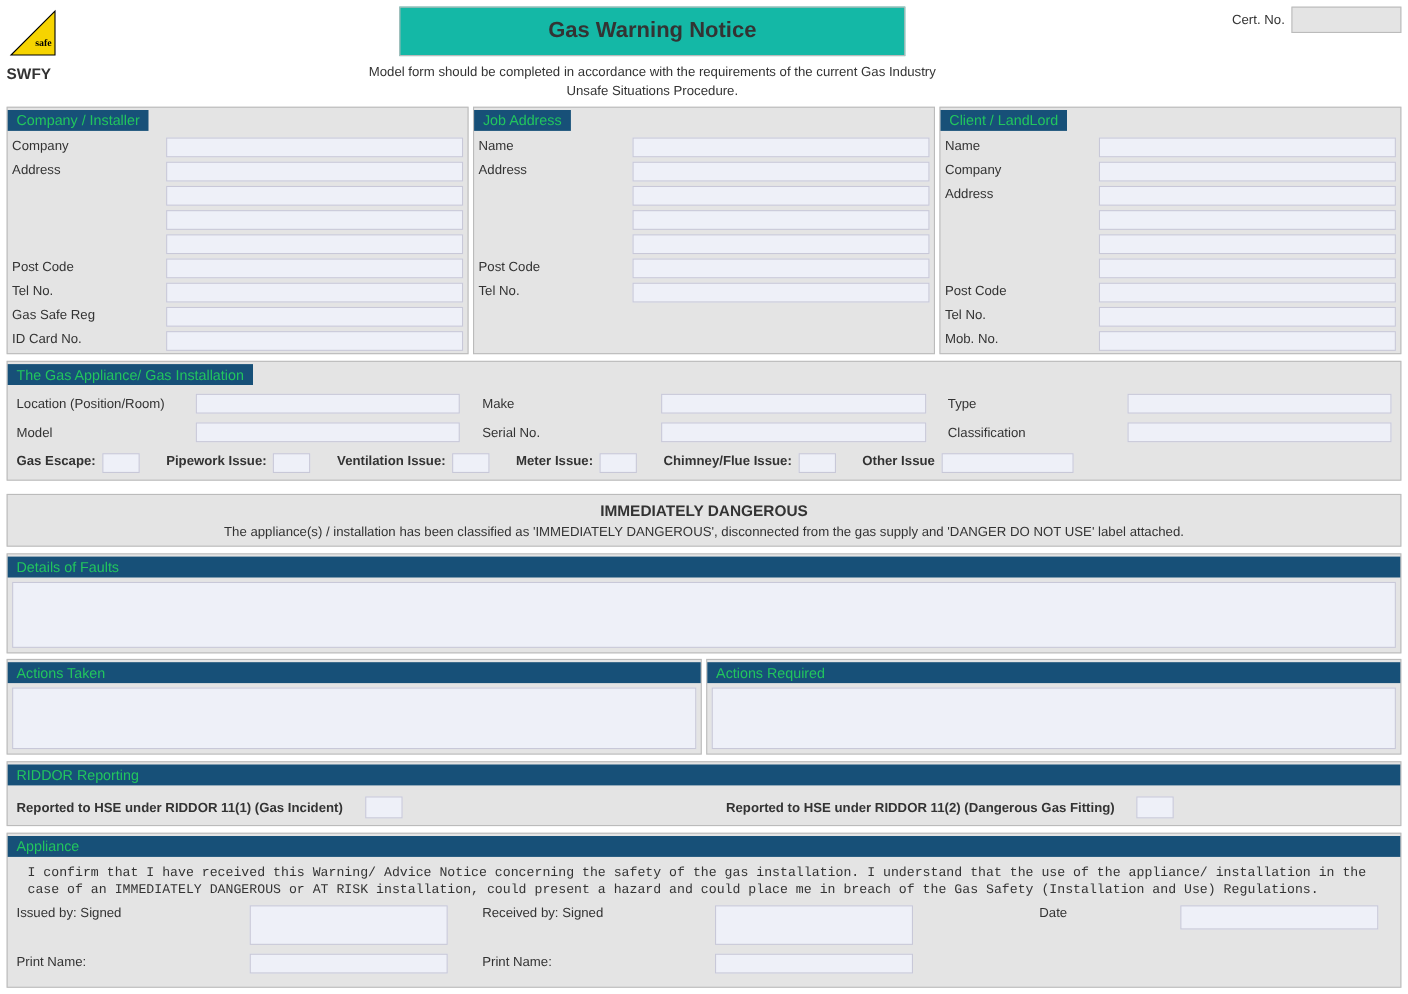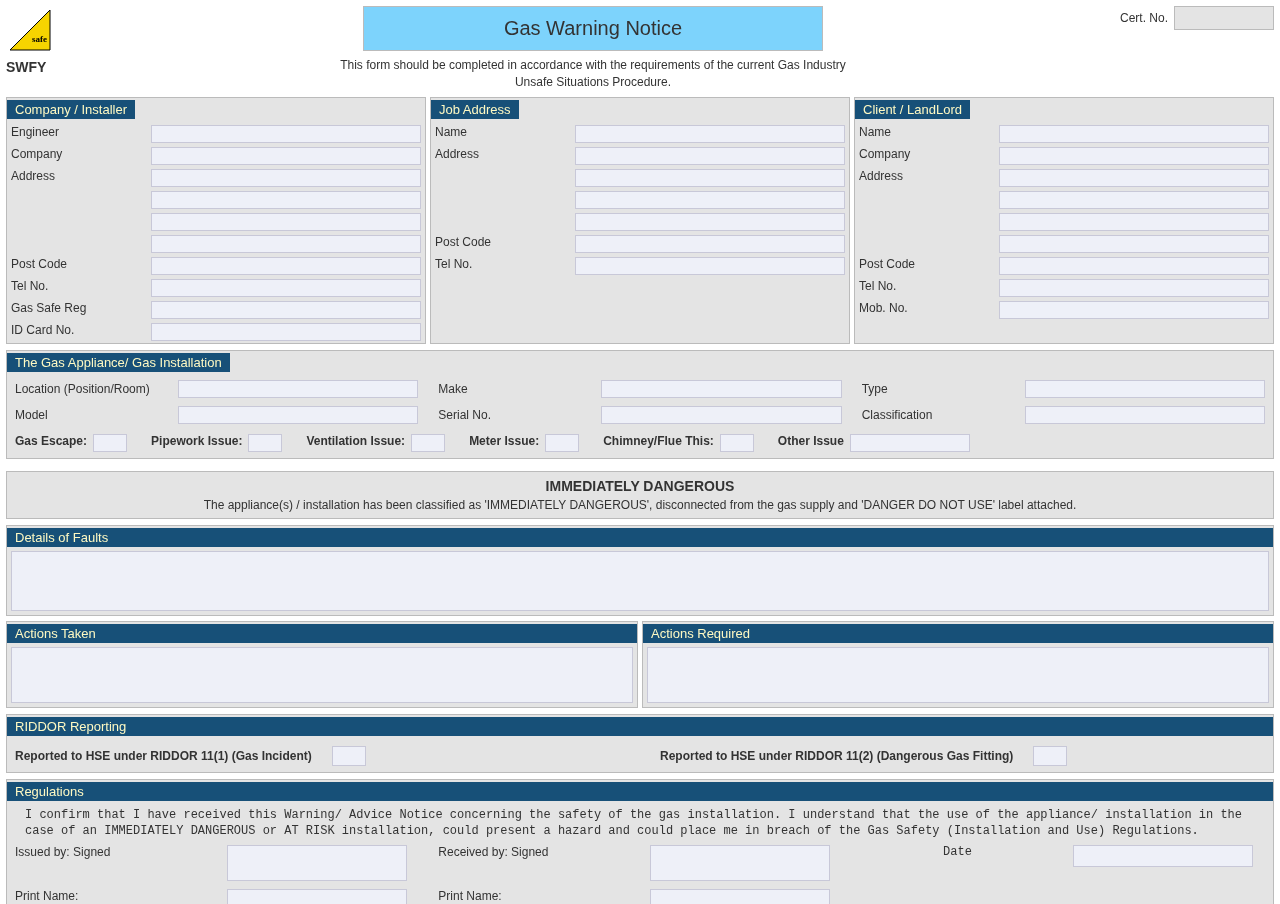--- a/index.html
+++ b/index.html
@@ -17,44 +17,44 @@
   }
   .logo-block {
     width: 60px;
     text-align: left;
   }
   .logo-svg { width: 48px; height: 48px; }
   .swfy { font-weight: bold; font-size: 14px; margin-top: 2px; }
   .title-block { flex: 1; text-align: center; }
   .title-box {
     display: inline-block;
-    background: #7dd3fc;
+    background: #14b8a6;
     border: 1px solid #bbb;
     padding: 10px 18px;
     font-size: 20px;
-    font-weight: normal;
+    font-weight: bold;
     min-width: 460px;
   }
   .subtitle { font-size: 12px; margin-top: 6px; line-height: 1.4; }
   .cert-block { display: flex; align-items: center; gap: 6px; }
   .cert-input {
     width: 100px; height: 24px;
     background: #e4e4e4; border: 1px solid #bbb;
   }
   .panel {
     background: #e4e4e4;
     border: 1px solid #bbb;
     margin-top: 6px;
   }
   .panels-3 { display: flex; gap: 4px; margin-top: 6px; }
   .panels-3 .panel { flex: 1; margin-top: 0; }
   .section-tag {
     display: inline-block;
     background: #175078;
-    color: #fef9c3;
+    color: #22c55e;
     padding: 2px 8px;
     font-size: 13px;
     margin: 2px 0 4px 0;
   }
   .section-tag.full { display:block; }
   .fld-table { width: 100%; border-collapse: collapse; }
   .fld-table td { padding: 2px 4px; vertical-align: top; }
   .fld-label { width: 140px; font-size: 12px; }
   .fld-input {
     background: #eef0f8;
@@ -103,42 +103,36 @@
   <div class="logo-block">
     <svg class="logo-svg" viewBox="0 0 48 48">
       <polygon points="4,44 44,44 44,4" fill="#f6d400" stroke="#000" stroke-width="1"></polygon>
       <text x="26" y="36" font-size="9" font-family="Verdana" font-weight="bold" fill="#000">safe</text>
     </svg>
     <div class="swfy">SWFY</div>
   </div>
   <div class="title-block">
     <div class="title-box">Gas Warning Notice</div>
     <div class="subtitle">
-      <span>This form should be completed in accordance with the requirements of the current Gas Industry</span><br>
+      <span>Model form should be completed in accordance with the requirements of the current Gas Industry</span><br>
       <span>Unsafe Situations Procedure.</span>
     </div>
   </div>
   <div class="cert-block">
     <span>Cert. No.</span>
     <div class="cert-input"></div>
   </div>
 </div>
 
 <div class="panels-3">
 
   <div class="panel">
     <span class="section-tag">Company / Installer</span>
     <table class="fld-table">
       <tbody>
-          <tr>
-            <td class="fld-label">Engineer</td>
-            <td>
-              <div class="fld-input"></div>
-            </td>
-          </tr>
       <tr>
             <td class="fld-label">Company</td>
             <td>
               <div class="fld-input"></div>
             </td>
           </tr>
       <tr>
             <td class="fld-label">Address</td>
             <td>
               <div class="fld-input"></div>
@@ -344,21 +338,21 @@
       </div>
     <div class="pair">
         <strong>Ventilation Issue:</strong>
         <div class="chk"></div>
       </div>
     <div class="pair">
         <strong>Meter Issue:</strong>
         <div class="chk"></div>
       </div>
     <div class="pair">
-        <strong>Chimney/Flue This:</strong>
+        <strong>Chimney/Flue Issue:</strong>
         <div class="chk"></div>
       </div>
     <div class="pair">
         <strong>Other Issue</strong>
         <div class="chk wide"></div>
       </div>
   </div>
 </div>
 
 <div class="danger-box">
@@ -390,36 +384,36 @@
         <div class="riddor-chk"></div>
       </div>
     <div class="item">
         <strong>Reported to HSE under RIDDOR 11(2) (Dangerous Gas Fitting)</strong>
         <div class="riddor-chk"></div>
       </div>
   </div>
 </div>
 
 <div class="panel">
-  <span class="section-tag full">Regulations</span>
+  <span class="section-tag full">Appliance</span>
   <div class="sig-text">I confirm that I have received this Warning/ Advice Notice concerning the safety of the gas installation. I understand that the use of the appliance/ installation in the case of an IMMEDIATELY DANGEROUS or AT RISK installation, could present a hazard and could place me in breach of the Gas Safety (Installation and Use) Regulations.</div>
   <div class="sig-row">
     <div class="sig-cell">
       <div class="lbl">Issued by: Signed</div>
     </div>
     <div class="sig-cell">
         <div class="sig-box"></div>
       </div>
     <div class="sig-cell">
       <div class="lbl">Received by: Signed</div>
     </div>
     <div class="sig-cell">
         <div class="sig-box"></div>
       </div>
-    <div class="sig-cell" style="text-align:center;font-family:Liberation Mono, monospace;">
+    <div class="sig-cell" style="text-align:center;">
       <div class="lbl">Date</div>
     </div>
     <div class="sig-cell">
         <div class="sig-input" style="height:22px;"></div>
       </div>
   </div>
   <div class="sig-row">
     <div class="sig-cell">
         <div class="lbl">Print Name:</div>
       </div>

